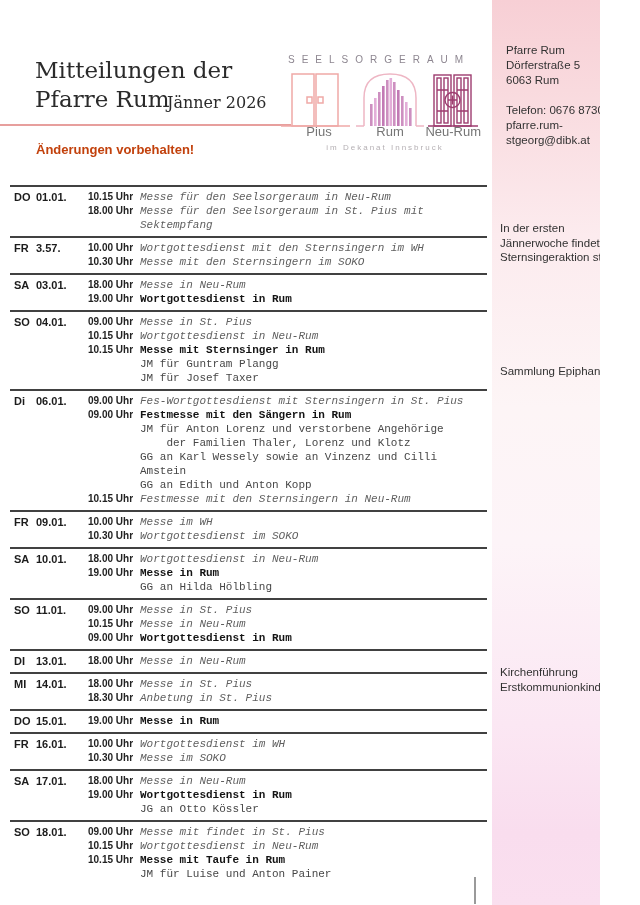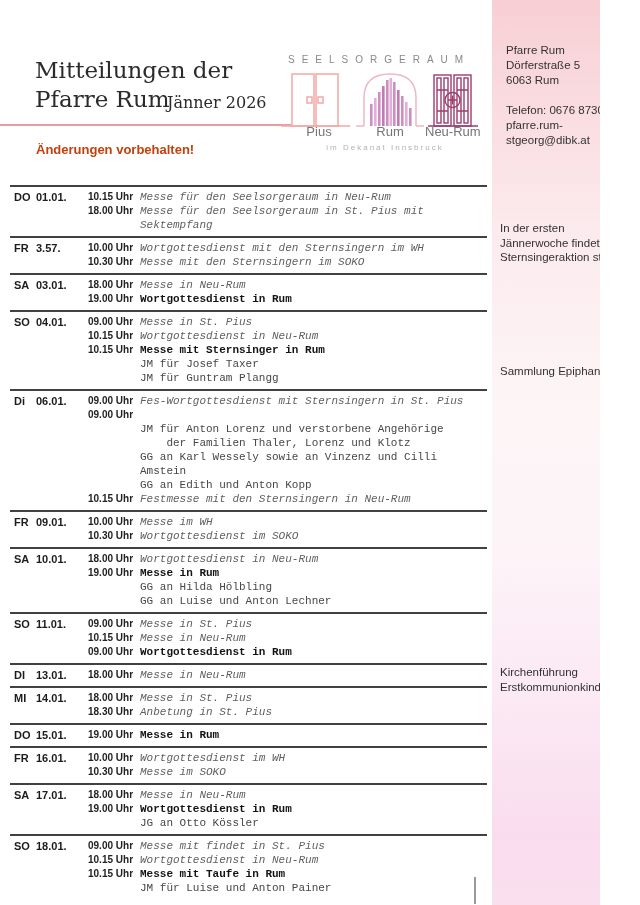--- a/index.html
+++ b/index.html
@@ -33,21 +33,21 @@
     background:#e79f9d; }
   .notice { position:absolute; left:36px; top:142px;
     font-size:13px; font-weight:700; color:#c2410c; }
   
   .wordmark { position:absolute; left:288px; top:54px; width:190px;
     font-size:10px; letter-spacing:7px; color:#8d8690; white-space:nowrap; }
   .doors-svg { position:absolute; left:278px; top:64px; }
   .site-label { position:absolute; top:124px; font-size:13px; color:#757575; }
   .site-pius { left:304px; width:30px; text-align:center; }
   .site-rum  { left:375px; width:30px; text-align:center; }
-  .site-neurum { left:425px; width:56px; text-align:left; }
+  .site-neurum { left:425px; width:56px; text-align:right; }
   .dekanat { position:absolute; left:300px; top:143px; width:170px; text-align:center;
     font-size:8px; letter-spacing:2px; color:#b5b0b4; }
   
   .schedule { position:absolute; left:10px; top:185px; width:477px; }
   .group { display:flex; border-top:2px solid #414141; padding:3px 0 4px 0; }
   .day   { width:26px; font-size:11px; font-weight:700; color:#1c1c1c;
            line-height:14px; padding-left:4px; }
   .date  { width:52px; font-size:11px; font-weight:700; color:#1c1c1c;
            line-height:14px; }
   .entries { flex:1; }
@@ -191,39 +191,40 @@
           <div class="entry-row">
             <span class="time">10.15 Uhr</span>
             <span class="etext it">Wortgottesdienst in Neu-Rum</span>
           </div>
           <div class="entry-row">
             <span class="time">10.15 Uhr</span>
             <span class="etext hl">Messe mit Sternsinger in Rum</span>
           </div>
           <div class="entry-row">
             <span class="time"></span>
+            <span class="etext sub">JM für Guntram Plangg</span>
+          </div>
+          <div class="entry-row">
+            <span class="time"></span>
             <span class="etext sub">JM für Josef Taxer</span>
-          </div>
-          <div class="entry-row">
-            <span class="time"></span>
-            <span class="etext sub">JM für Guntram Plangg</span>
           </div>
         </div>
   </div>
 
   <div class="group">
     <div class="day">Di</div>
     <div class="date">06.01.</div>
     <div class="entries">
           <div class="entry-row">
             <span class="time">09.00 Uhr</span>
             <span class="etext it">Fes-Wortgottesdienst mit Sternsingern in St. Pius</span>
           </div>
           <div class="entry-row">
             <span class="time">09.00 Uhr</span>
+            <span class="etext hl">Festmesse mit den Sängern in Rum</span>
           </div>
           <div class="entry-row">
             <span class="time"></span>
             <span class="etext sub">JM für Anton Lorenz und verstorbene Angehörige</span>
           </div>
           <div class="entry-row">
             <span class="time"></span>
             <span class="etext sub">    der Familien Thaler, Lorenz und Klotz</span>
           </div>
           <div class="entry-row">
@@ -265,24 +266,20 @@
             <span class="etext it">Wortgottesdienst in Neu-Rum</span>
           </div>
           <div class="entry-row">
             <span class="time">19.00 Uhr</span>
             <span class="etext hl">Messe in Rum</span>
           </div>
           <div class="entry-row">
             <span class="time"></span>
             <span class="etext sub">GG an Hilda Hölbling</span>
           </div>
-          <div class="entry-row">
-            <span class="time"></span>
-            <span class="etext sub">GG an Luise und Anton Lechner</span>
-          </div>
         </div>
   </div>
 
   <div class="group">
     <div class="day">SO</div>
     <div class="date">11.01.</div>
     <div class="entries">
           <div class="entry-row">
             <span class="time">09.00 Uhr</span>
             <span class="etext it">Messe in St. Pius</span>

